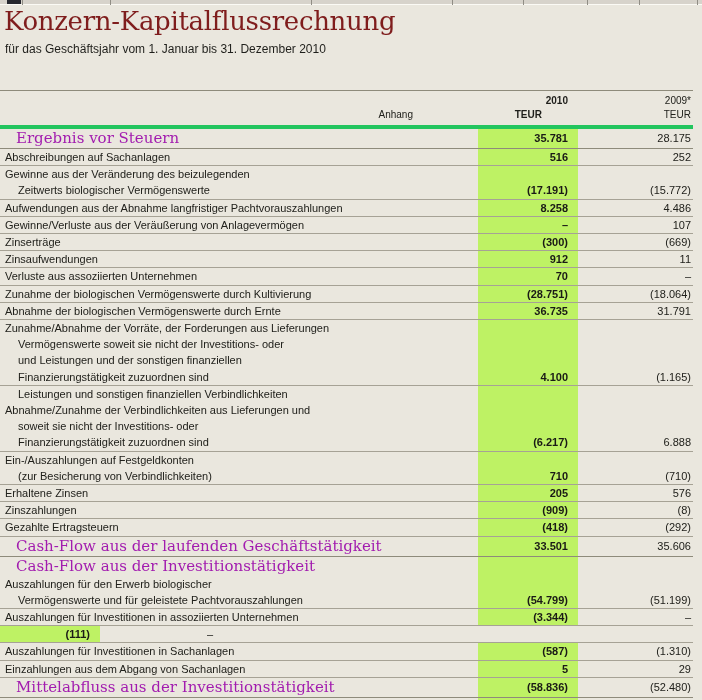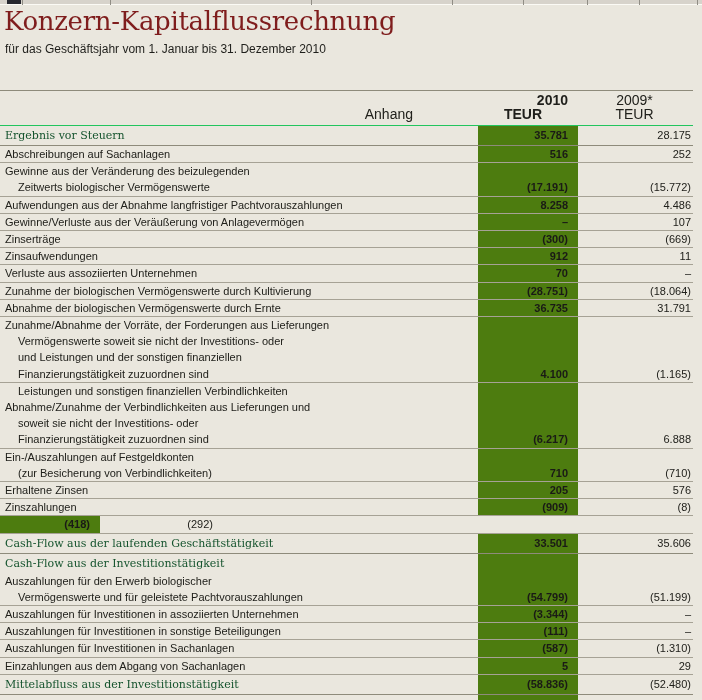--- a/index.html
+++ b/index.html
@@ -23,44 +23,44 @@
     position:absolute; left:4px; top:6px;
     font-family:"DejaVu Serif", serif; font-weight:400;
     font-size:26px; letter-spacing:-0.3px; color:#7f1d1d;
   }
   .subtitle {
     position:absolute; left:5px; top:42px; font-size:12px; color:#1f1f1b;
   }
   
   .cf-table { position:absolute; left:0; top:90px; width:693px; }
   .thead {
-    border-top:1px solid #8e8b7b; border-bottom:1px solid #22c55e;
-    padding:3px 0 4px 0; font-size:14px;
+    border-top:1px solid #8e8b7b; border-bottom:4px solid #22c55e;
+    padding:3px 0 4px 0; font-size:10px;
   }
   .hrow { display:flex; line-height:13px; }
   .hrow + .hrow { margin-top:1px;gap:26px; }
   .hlbl { flex:1; text-align:right; padding-right:13px; }
   .hc2010 { width:100px; text-align:right; padding-right:10px; font-weight:bold; color:#1f1f1b; }
-  .hc2009 { width:115px; text-align:center; padding-right:2px; }
+  .hc2009 { width:115px; text-align:right; padding-right:2px; }
   
   .row { display:flex; align-items:stretch; border-bottom:1px solid #a6a295; }
   .row.section { border-bottom:none; }
   .row.total { border-bottom:1px solid #8e8b7b; }
   .lbl {
     flex:1; padding-left:5px; display:flex; flex-direction:column;
     justify-content:flex-end; font-size:11px;
   }
   .lbl .line { line-height:16.2px; }
   .lbl .line.cont { padding-left:13px; }
   .row.total .lbl .line, .row.section .lbl .line {
-    font-family:"DejaVu Serif", serif; font-size:11px; line-height:19px;
-    color:#14532d; padding-left:0;
+    font-family:"DejaVu Serif", serif; font-size:15px; line-height:19px;
+    color:#a21caf; padding-left:0;margin-left:11px;
   }
   .c2010 {
-    width:100px; background:#4d7c0f; display:flex; align-items:flex-end;
+    width:100px; background:#bef264; display:flex; align-items:flex-end;
     justify-content:flex-end; padding-right:10px;
     font-size:11px; font-weight:bold; color:#1a1a16;
   }
   .c2009 {
     width:115px; display:flex; align-items:flex-end; justify-content:flex-end;
     padding-right:2px; font-size:11px; color:#21211c;
   }
   .c2010 .v, .c2009 .v { line-height:16.2px; }
   .row.total .c2010 .v, .row.total .c2009 .v { line-height:19px; }
 </style>
@@ -265,20 +265,23 @@
             <div class="line">Zinszahlungen</div>
           </div>
           <div class="c2010">
             <span class="v">(909)</span>
           </div>
           <div class="c2009">
             <span class="v">(8)</span>
           </div>
         </div>
         <div class="row normal">
+          <div class="lbl">
+            <div class="line">Gezahlte Ertragsteuern</div>
+          </div>
           <div class="c2010">
             <span class="v">(418)</span>
           </div>
           <div class="c2009">
             <span class="v">(292)</span>
           </div>
         </div>
         <div class="row total">
           <div class="lbl">
             <div class="line">Cash-Flow aus der laufenden Geschäftstätigkeit</div>
@@ -318,23 +321,20 @@
             <div class="line">Auszahlungen für Investitionen in assoziierten Unternehmen</div>
           </div>
           <div class="c2010">
             <span class="v">(3.344)</span>
           </div>
           <div class="c2009">
             <span class="v">–</span>
           </div>
         </div>
         <div class="row normal">
-          <div class="lbl">
-            <div class="line">Auszahlungen für Investitionen in sonstige Beteiligungen</div>
-          </div>
           <div class="c2010">
             <span class="v">(111)</span>
           </div>
           <div class="c2009">
             <span class="v">–</span>
           </div>
         </div>
         <div class="row normal">
           <div class="lbl">
             <div class="line">Auszahlungen für Investitionen in Sachanlagen</div>

